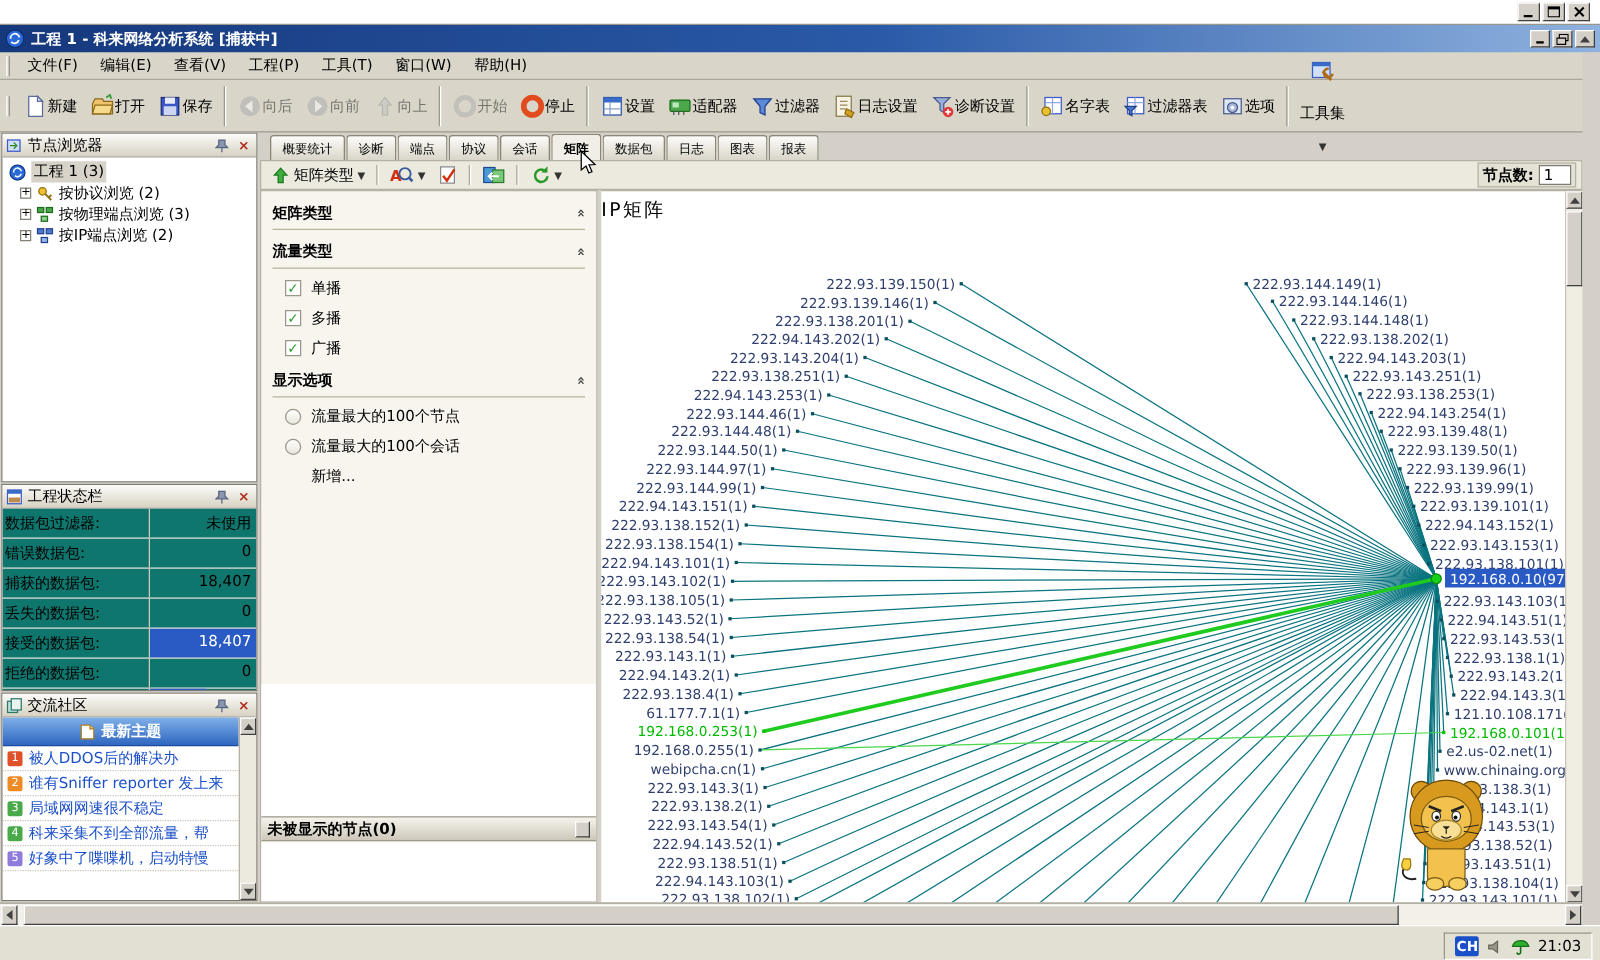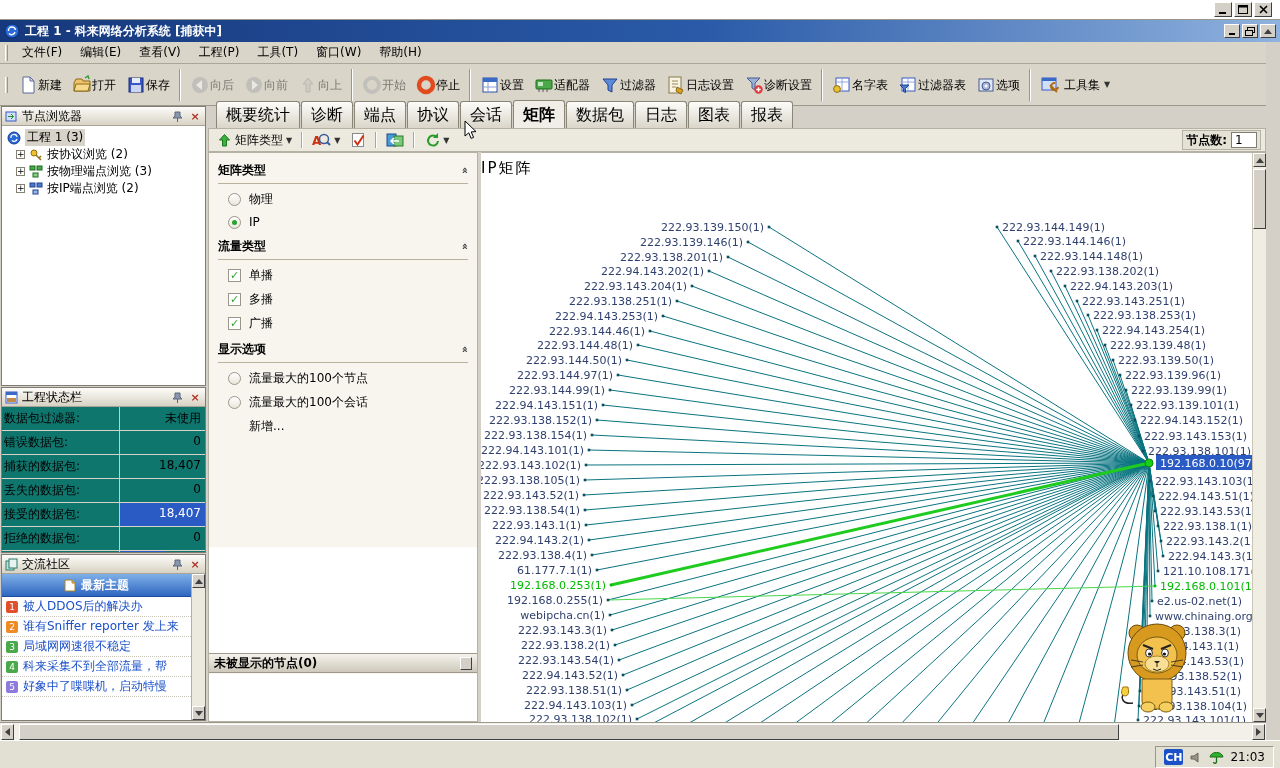--- a/index.html
+++ b/index.html
@@ -14,21 +14,21 @@
   #titlebar .title-text{color:#fff;font-weight:bold;font-size:12px;white-space:nowrap}
   .mdi-btn{width:16px;height:14px;background:#d4d0c8;border:1px solid;border-color:#fff #404040 #404040 #fff;display:flex;align-items:center;justify-content:center}
   #mdi-controls{margin-left:auto;display:flex;gap:2px;align-items:center}
   #menubar{left:0;top:42px;width:1280px;height:22px;background:#d9d5c9;border-bottom:1px solid #aaa699;display:flex;align-items:center}
   .grip{width:3px;height:16px;border-left:1px solid #fff;border-right:1px solid #9a968a;margin:0 5px}
   .menu-item{padding:3px 9px;white-space:nowrap}
   #toolbar{left:0;top:64px;width:1280px;height:42px;background:#d9d5c9;border-bottom:1px solid #9c988c;display:flex;align-items:center;padding:1px 0}
   .tb-btn{display:flex;align-items:center;justify-content:center;padding:1px 5px;min-width:36px;height:38px}
   .tb-btn .tb-label{font-size:12px;line-height:14px;white-space:nowrap}
   .tb-btn.disabled{opacity:.45;filter:grayscale(1)}
-  .tb-btn.inline{flex-direction:row;gap:4px}
+  .tb-btn.inline{flex-direction:column;gap:16px}
   .tb-sep{width:2px;height:32px;border-left:1px solid #9a968a;border-right:1px solid #fff;margin:0 4px}
   .dd{font-size:8px;color:#333}
   
   #left-dock{left:0;top:106px;width:207px;height:764px}
   .panel{position:absolute;left:1px;width:205px;border:1px solid #7f7c73;background:#fff;overflow:hidden}
   .p-head{height:19px;background:linear-gradient(#fdfcf9,#d7d2c3);border-bottom:1px solid #a9a496;display:flex;align-items:center;padding:0 3px;gap:4px}
   .p-title{flex:1;font-size:12px;white-space:nowrap;overflow:hidden}
   .p-btn{width:14px;height:13px;display:flex;align-items:center;justify-content:center;font-size:11px;line-height:11px}
   .p-close{color:#b03020;font-weight:bold}
   .tree{padding:3px 2px}
@@ -48,21 +48,21 @@
   .badge{width:12px;height:12px;border-radius:2px;color:#fff;font-size:9px;display:flex;align-items:center;justify-content:center;flex:none}
   .topic-text{color:#1b50c8;font-size:12px;overflow:hidden}
   .comm-scroll{position:absolute;right:0;top:19px;bottom:0;width:14px;background:#ece9df;border-left:1px solid #b4b0a4}
   .sb-btn{position:absolute;left:0;width:13px;height:14px;background:#d4d0c8;border:1px solid;border-color:#fff #404040 #404040 #fff;display:flex;align-items:center;justify-content:center}
   .tri-up{width:0;height:0;border-left:4px solid transparent;border-right:4px solid transparent;border-bottom:5px solid #404040}
   .tri-down{width:0;height:0;border-left:4px solid transparent;border-right:4px solid transparent;border-top:5px solid #404040}
   .tri-left{width:0;height:0;border-top:4px solid transparent;border-bottom:4px solid transparent;border-right:5px solid #404040}
   .tri-right{width:0;height:0;border-top:4px solid transparent;border-bottom:4px solid transparent;border-left:5px solid #404040}
   
   #tabs-row{left:208px;top:106px;width:1058px;height:22px;display:flex;align-items:flex-end;padding-left:8px;gap:1px}
-  .tab{padding:3px 9px 2px;background:linear-gradient(#fdfcf9,#d9d5c9);border:1px solid #8a8678;border-bottom:none;border-radius:3px 3px 0 0;font-size:16px;white-space:nowrap}
+  .tab{padding:3px 9px 2px;background:linear-gradient(#fdfcf9,#d9d5c9);border:1px solid #8a8678;border-bottom:none;border-radius:3px 3px 0 0;font-size:10px;white-space:nowrap}
   .tab.active{background:#f0eee6;font-weight:bold;position:relative;z-index:2;padding-top:4px}
   #matrix-toolbar{left:208px;top:128px;width:1058px;height:24px;background:#eceadf;border:1px solid #b5b1a4;display:flex;align-items:center;padding:0 4px;gap:3px}
   .mtb-btn{height:20px;display:flex;align-items:center;gap:3px;padding:0 4px;white-space:nowrap}
   .mtb-sep{width:2px;height:16px;border-left:1px solid #aaa699;border-right:1px solid #fff;margin:0 2px}
   #node-count{margin-left:auto;display:flex;align-items:center;gap:4px;border:1px solid #b5b1a4;background:#e4e1d5;padding:1px 3px;height:20px}
   #node-count .nc-label{font-weight:bold}
   #node-count .nc-value{width:26px;height:16px;background:#fff;border:1px solid #7f7c73;padding:0 3px;overflow:hidden}
   
   #settings-pane{left:208px;top:152px;width:270px;height:570px;background:#f7f5ee;border:1px solid #b5b1a4;overflow:hidden}
   .sec{margin:7px 9px 0}
@@ -560,30 +560,20 @@
     <span class="nc-label">节点数:</span>
     <span class="nc-value">1</span>
   </span>
 </div>
 
 <div class="abs" id="settings-pane">
   <div class="sec">
     <div class="sec-h">
         <span>矩阵类型</span>
         <span class="chev">»</span>
-      </div>
-    <div>
-        <div class="opt">
-          <span class="radio"></span>
-          <span>物理</span>
-        </div>
-        <div class="opt">
-          <span class="radio sel"></span>
-          <span>IP</span>
-        </div>
       </div>
   </div>
   <div class="sec">
     <div class="sec-h">
         <span>流量类型</span>
         <span class="chev">»</span>
       </div>
     <div>
         <div class="opt">
           <span class="check">✓</span>

